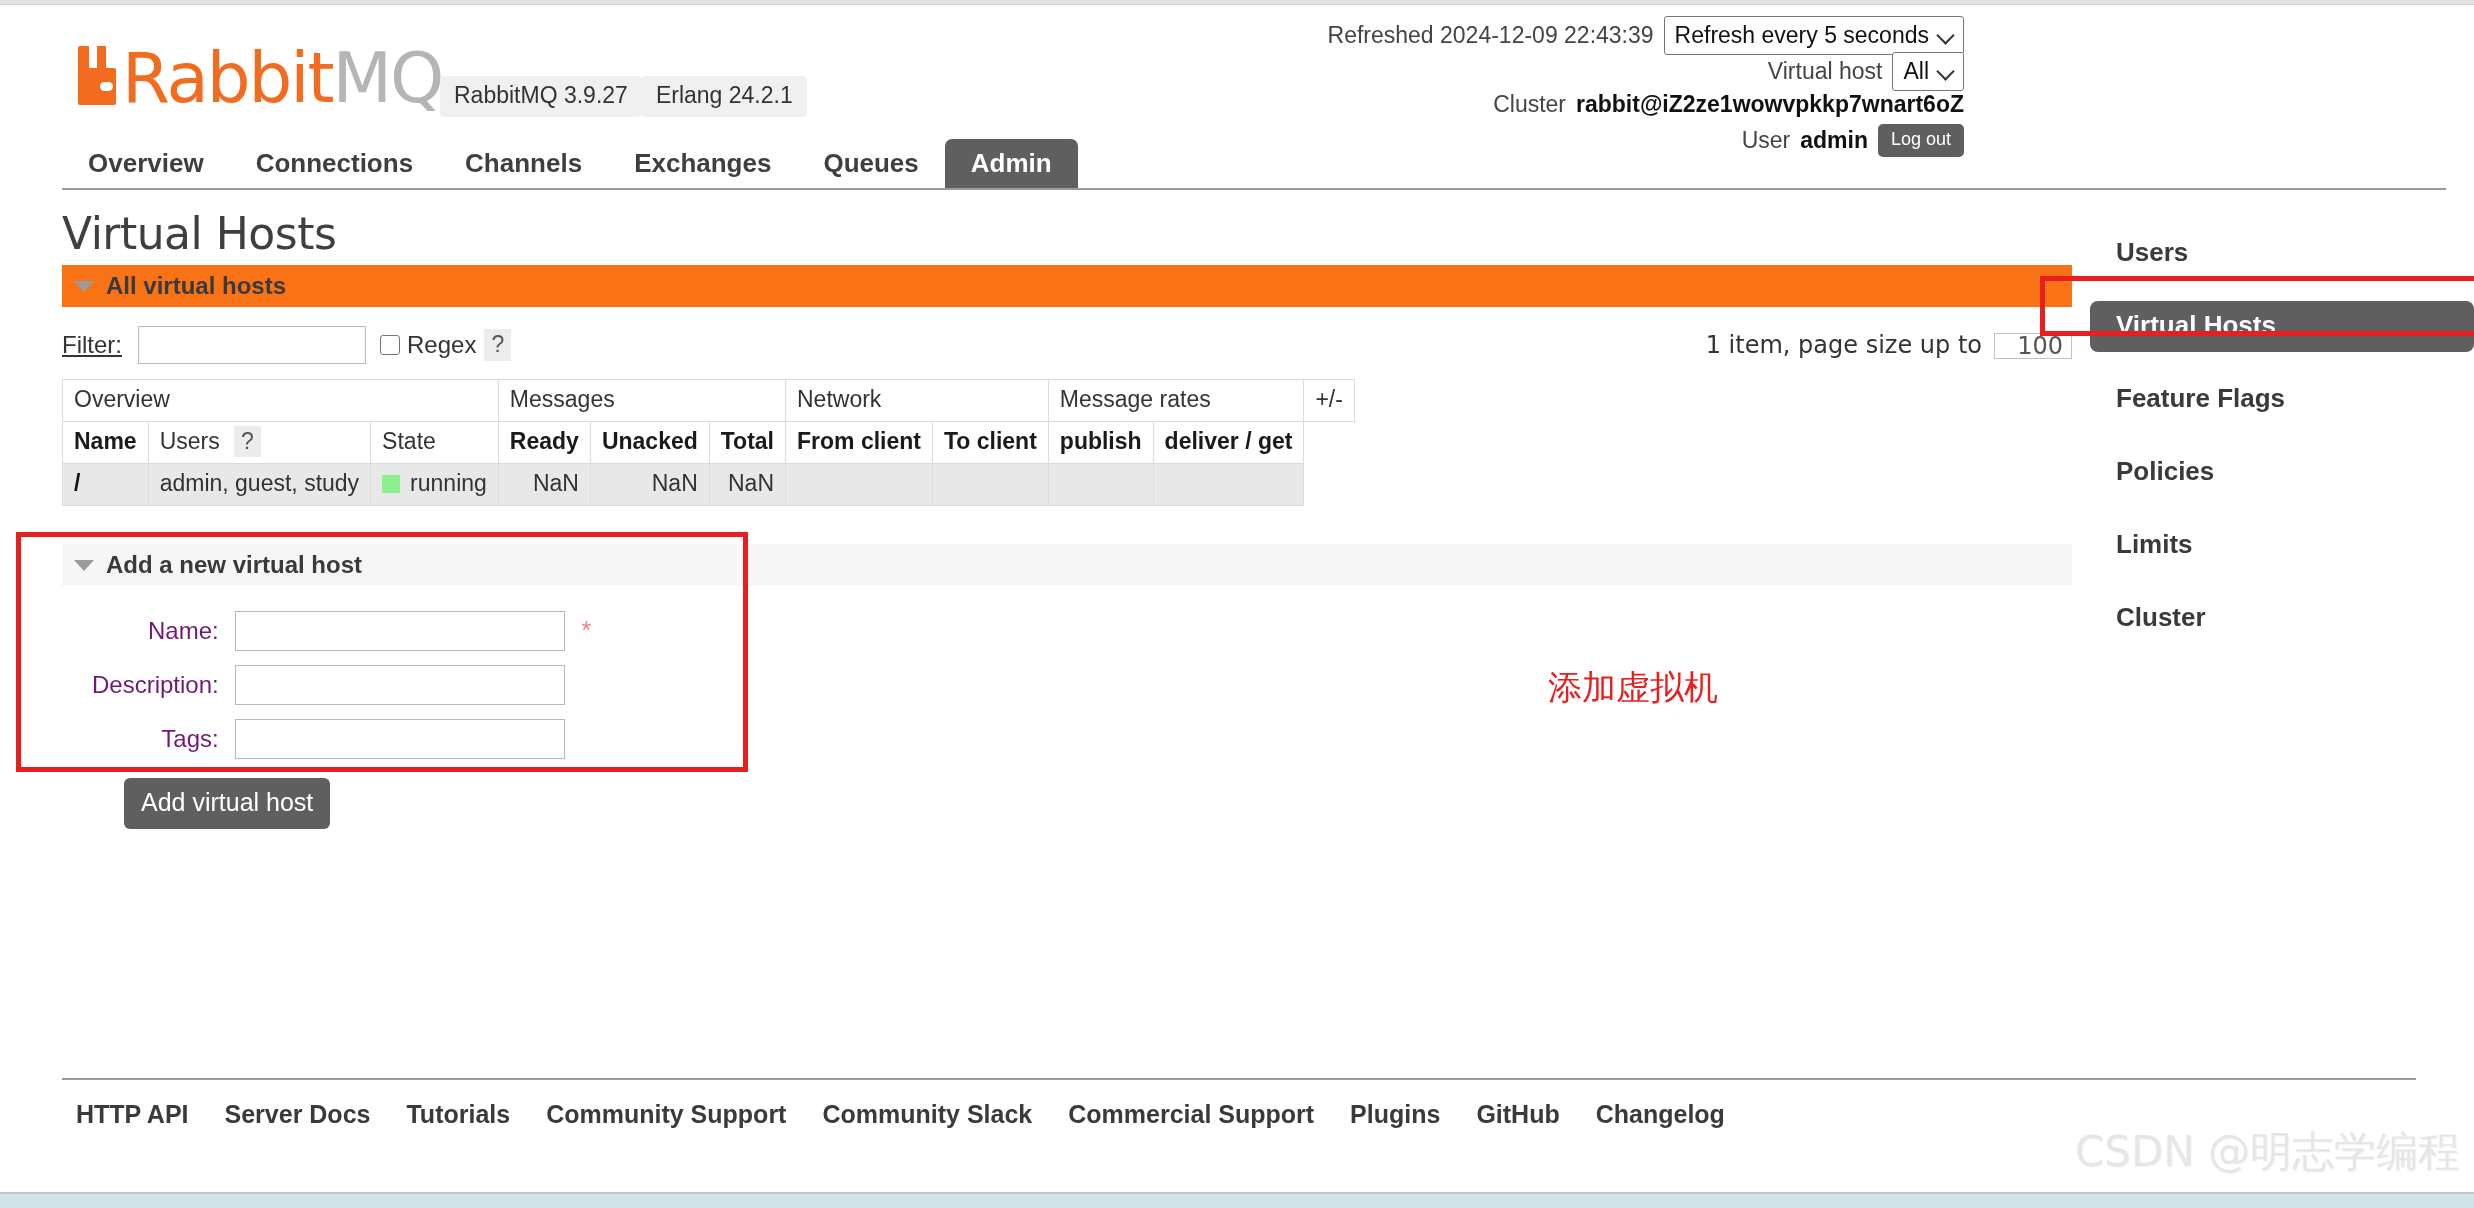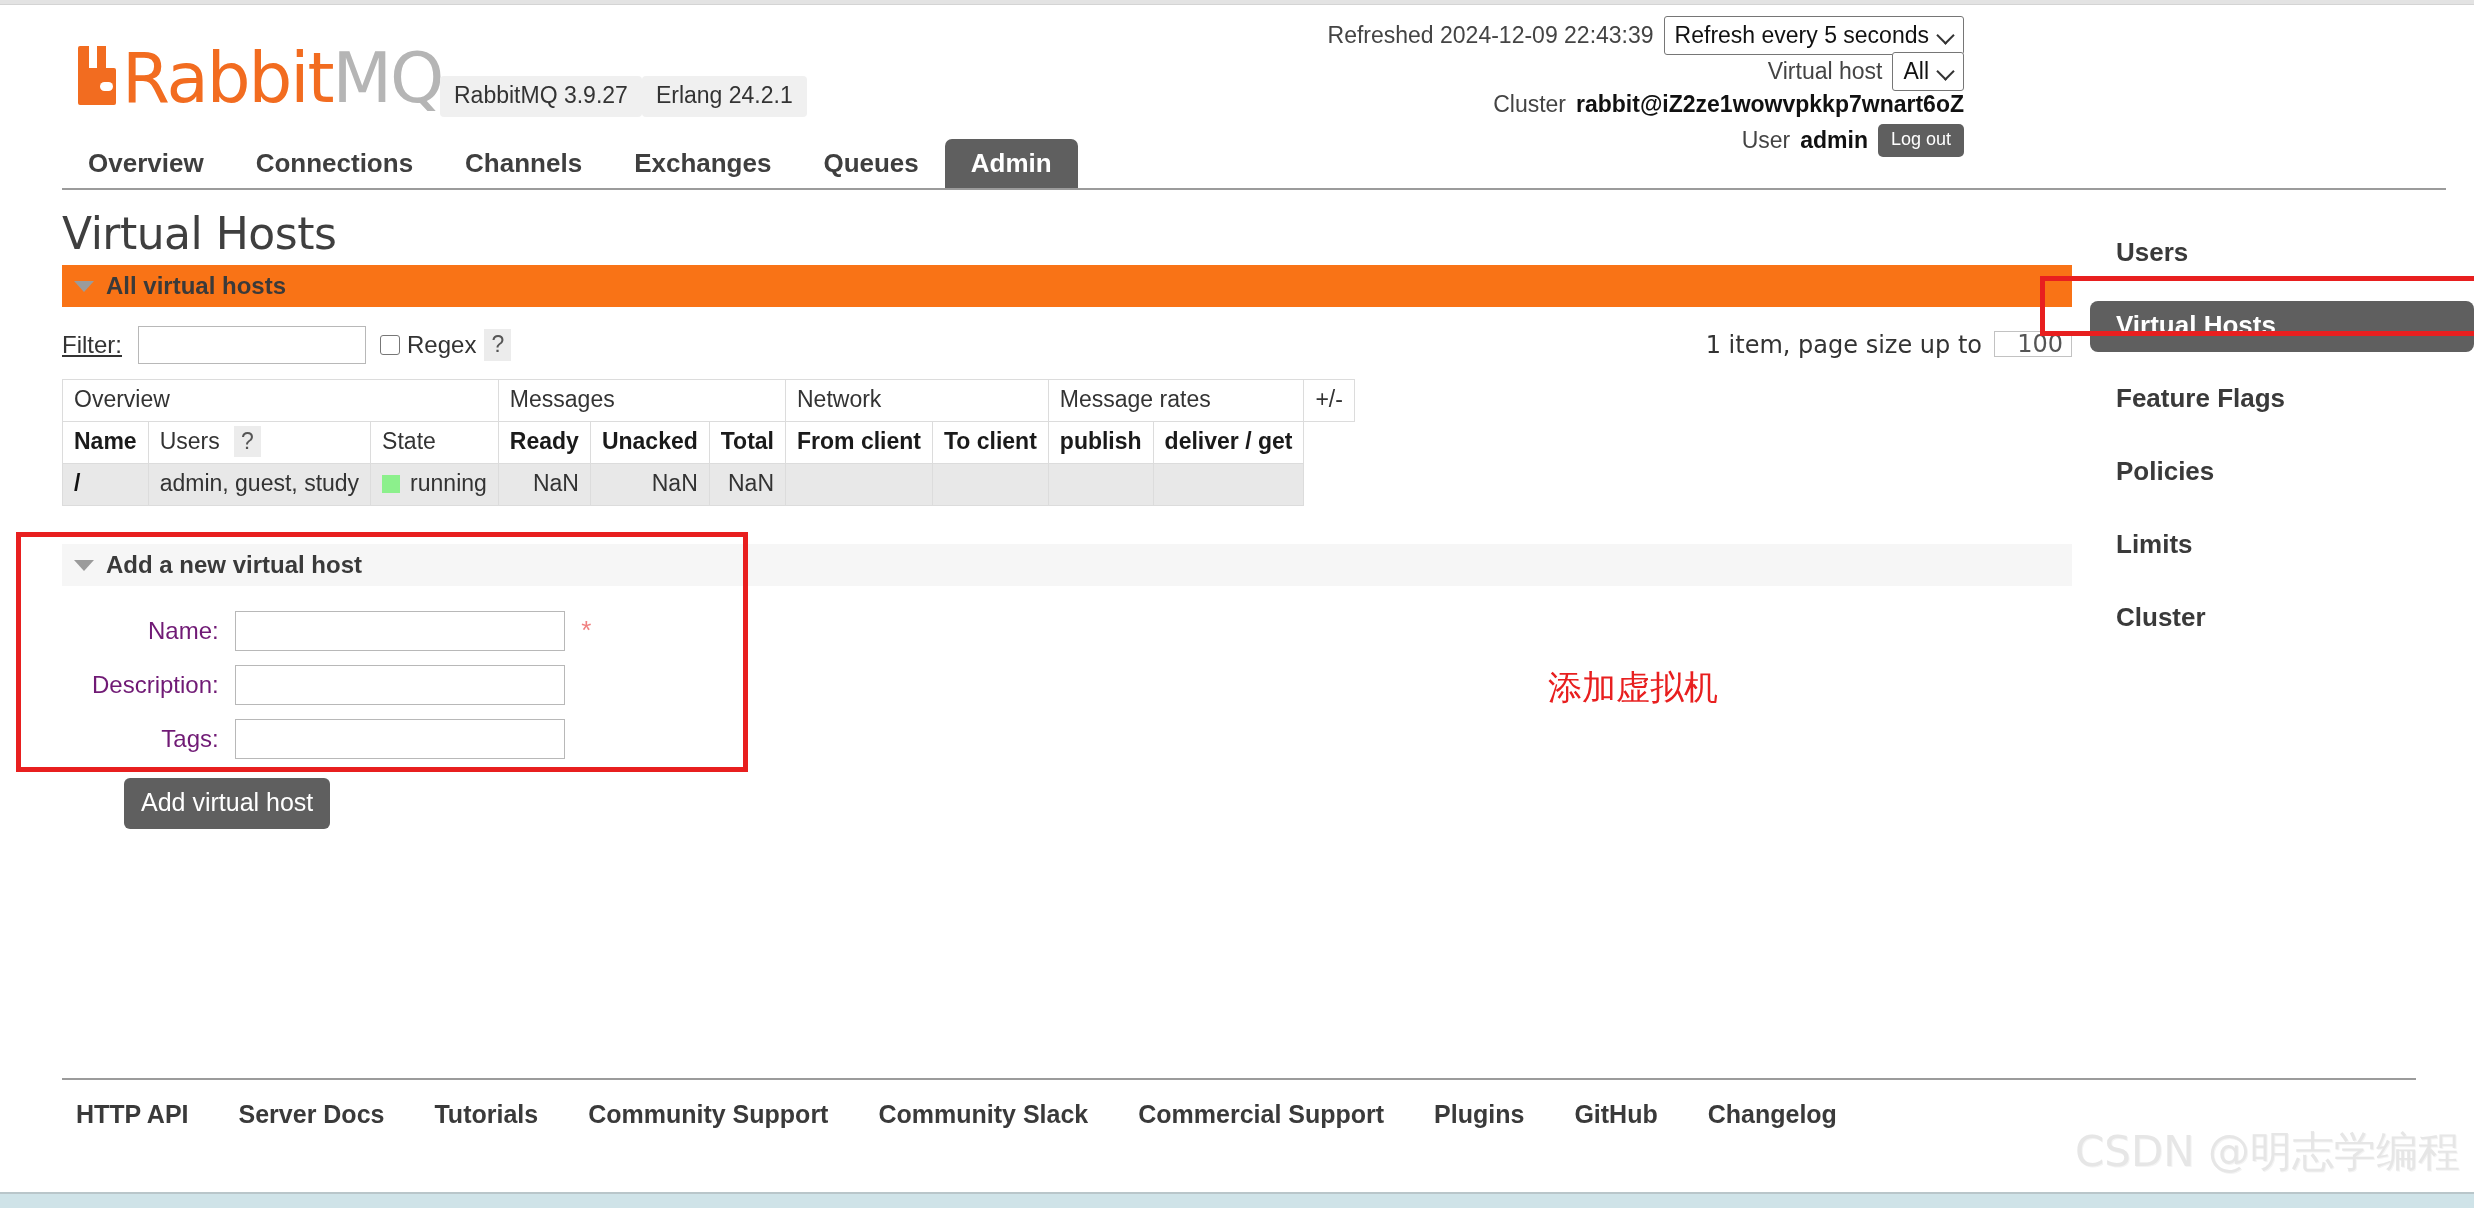--- a/index.html
+++ b/index.html
@@ -153,21 +153,21 @@
     width: 20px; height: 20px; border: 1.5px solid #777; border-radius: 3px;
     background: #fff; display: inline-block;
   }
   .chk-label { font-size: 24px; color: #333; }
   .qmark {
     background: #ececec; color: #555; font-size: 23px;
     padding: 2px 7px 3px 7px; margin-left: 8px; cursor: pointer;
   }
   .pagesize-wrap {
     position: absolute; right: 0; top: 50%; transform: translateY(-50%);
-    display: flex; align-items: flex-start; gap: 12px; white-space: nowrap;
+    display: flex; align-items: flex-end; gap: 12px; white-space: nowrap;
   }
   .pagesize-label { font-size: 24px; color: #333;
     font-family: "DejaVu Sans", sans-serif; }
   .pagesize-input {
     font-family: "DejaVu Sans", sans-serif;
     font-size: 24px; color: #555; text-align: right;
     border: 1px solid #c2c2c2; background: #fff;
     width: 78px; height: 26px; padding: 2px 8px;
   }
 
@@ -224,21 +224,21 @@
     padding: 10px 17px 12px 17px; cursor: pointer;
     margin-left: 62px; margin-top: 12px;
   }
 
   
   #footer {
     position: absolute; left: 62px; top: 1078px; width: 2354px;
   }
   .footer-rule { height: 2px; background: #9b9b9b; }
   .footer-links {
-    display: flex; align-items: flex-end; gap: 50px;
+    display: flex; align-items: flex-end; gap: 36px;
     padding: 20px 14px 0 14px;
   }
   .footer-links a {
     font-size: 25px; font-weight: bold; color: #3a3a3a;
     text-decoration: none; white-space: nowrap; cursor: pointer;
   }
 
   
   #sidebar {
     position: absolute; left: 2090px; top: 228px; width: 384px;

